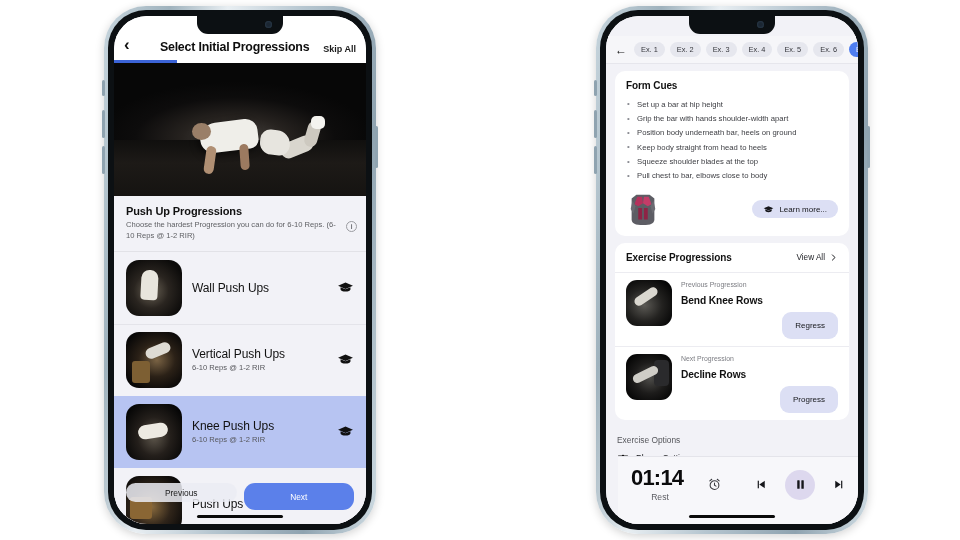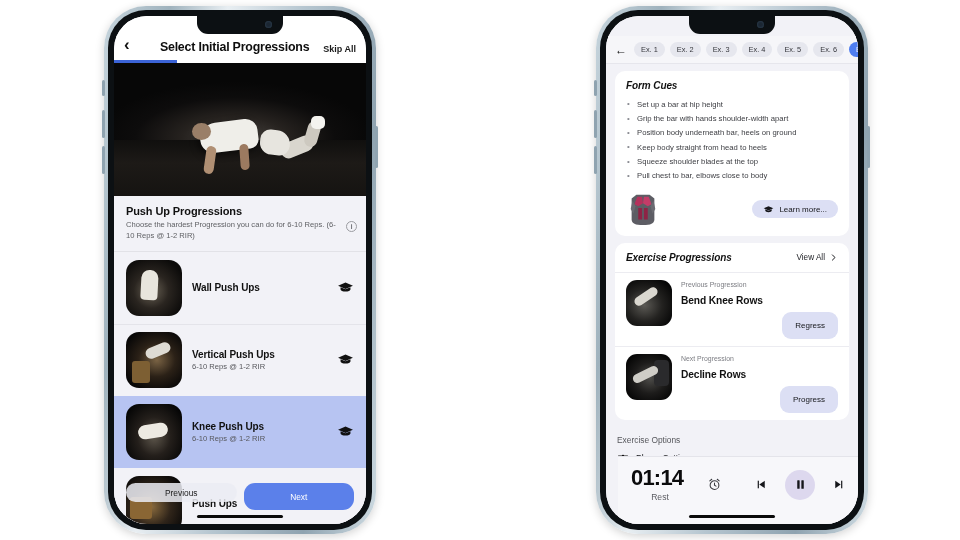--- a/index.html
+++ b/index.html
@@ -112,21 +112,21 @@
   .t1 { background: radial-gradient(ellipse at 45% 55%, #6b6356 0%, #2a2520 40%, #0c0b0a 80%); }
   .t1::after{content:"";position:absolute;left:26%;top:18%;width:17px;height:30px;background:#e8e5dd;border-radius:8px 8px 4px 4px;transform:rotate(3deg);}
   .t2 { background: radial-gradient(ellipse at 55% 50%, #7a6344 0%, #2b2117 42%, #080707 82%); }
   .t2::after{content:"";position:absolute;left:10%;bottom:8%;width:18px;height:22px;background:#7d5f33;border-radius:3px;}
   .t2::before{content:"";position:absolute;left:34%;top:24%;width:26px;height:11px;background:#dedbd3;border-radius:6px;transform:rotate(-22deg);}
   .t3 { background: radial-gradient(ellipse at 50% 58%, #5e574c 0%, #241f1b 42%, #060606 84%); }
   .t3::after{content:"";position:absolute;left:22%;top:36%;width:30px;height:14px;background:#edeae2;border-radius:8px;transform:rotate(-9deg);}
   .t4 { background: radial-gradient(ellipse at 45% 55%, #8a6b3e 0%, #30251a 45%, #090808 85%); }
   .t4::after{content:"";position:absolute;left:8%;top:38%;width:22px;height:22px;background:#8a6634;border-radius:3px;}
   .prog-meta { flex:1; min-width:0;}
-  .prog-name { font-size:10px; font-weight:700; color:#111; letter-spacing:-.1px;}
+  .prog-name { font-size:12px; font-weight:400; color:#111; letter-spacing:-.1px;}
   .prog-sub { font-size:7.6px; color:#56575c; margin-top:2px;}
   .cap-ico { width:17px; height:17px; flex:none; }
 
   .a-footer { position:absolute; left:0; right:0; bottom:14px; display:flex; gap:7px; padding:0 12px; z-index:30;}
   .btn-prev { flex:1; height:19px; border-radius:11px; background:rgba(235,236,243,.86);
     font-size:8.4px; color:#1b1b1b; display:flex; align-items:center; justify-content:center; cursor:pointer;}
   .btn-next { flex:1; height:27px; border-radius:11px; background:#5b80ea;
     font-size:8.4px; color:#fff; display:flex; align-items:center; justify-content:center; cursor:pointer;}
 
   
@@ -134,21 +134,21 @@
   .b-tabs { height:28px; background:#f6f6f9; display:flex; align-items:center; gap:5px;
     padding:0 0 0 9px; margin-top:20px; overflow:hidden; flex:none; border-bottom:1px solid #e6e6ec;}
   .b-back { font-size:12px; color:#111; font-weight:600; cursor:pointer; line-height:1; padding-right:2px;}
   .tab-pill { flex:none; height:15px; padding:0 7px; border-radius:8px; background:#e6e7ee;
     font-size:7.4px; color:#35363c; display:flex; align-items:center; cursor:pointer; font-weight:500;}
   .tab-pill.active { background:#4f7ef0; color:#fff; }
 
   .b-scroll { flex:1; overflow:hidden; position:relative;}
   .card { background:#fff; border-radius:10px; margin:7px 9px; padding:9px 11px; }
   .card.flat { padding:0; }
-  .b-h { font-size:10px; font-weight:700; color:#111; letter-spacing:-.1px;font-style:italic;}
+  .b-h { font-size:10px; font-weight:700; color:#111; letter-spacing:-.1px;}
   .cue-list { margin:6px 0 0 0; list-style:none;}
   .cue-list li { font-size:7.7px; color:#3c3d42; line-height:1.45; padding:1.6px 0 1.6px 11px; position:relative;}
   .cue-list li::before { content:"•"; position:absolute; left:1px; top:1.4px; color:#8b8c93; font-size:8px;}
 
   .learn-row { display:flex; align-items:center; justify-content:space-between; margin-top:8px;}
   .muscle { width:34px; height:36px; position:relative; flex:none;}
   .learn-btn { display:flex; align-items:center; gap:5px; height:18px; padding:0 11px;
     border-radius:10px; background:#dcdff4; font-size:8px; color:#15161a; cursor:pointer;}
 
   .sec-head { display:flex; align-items:center; justify-content:space-between; padding:9px 11px;}

